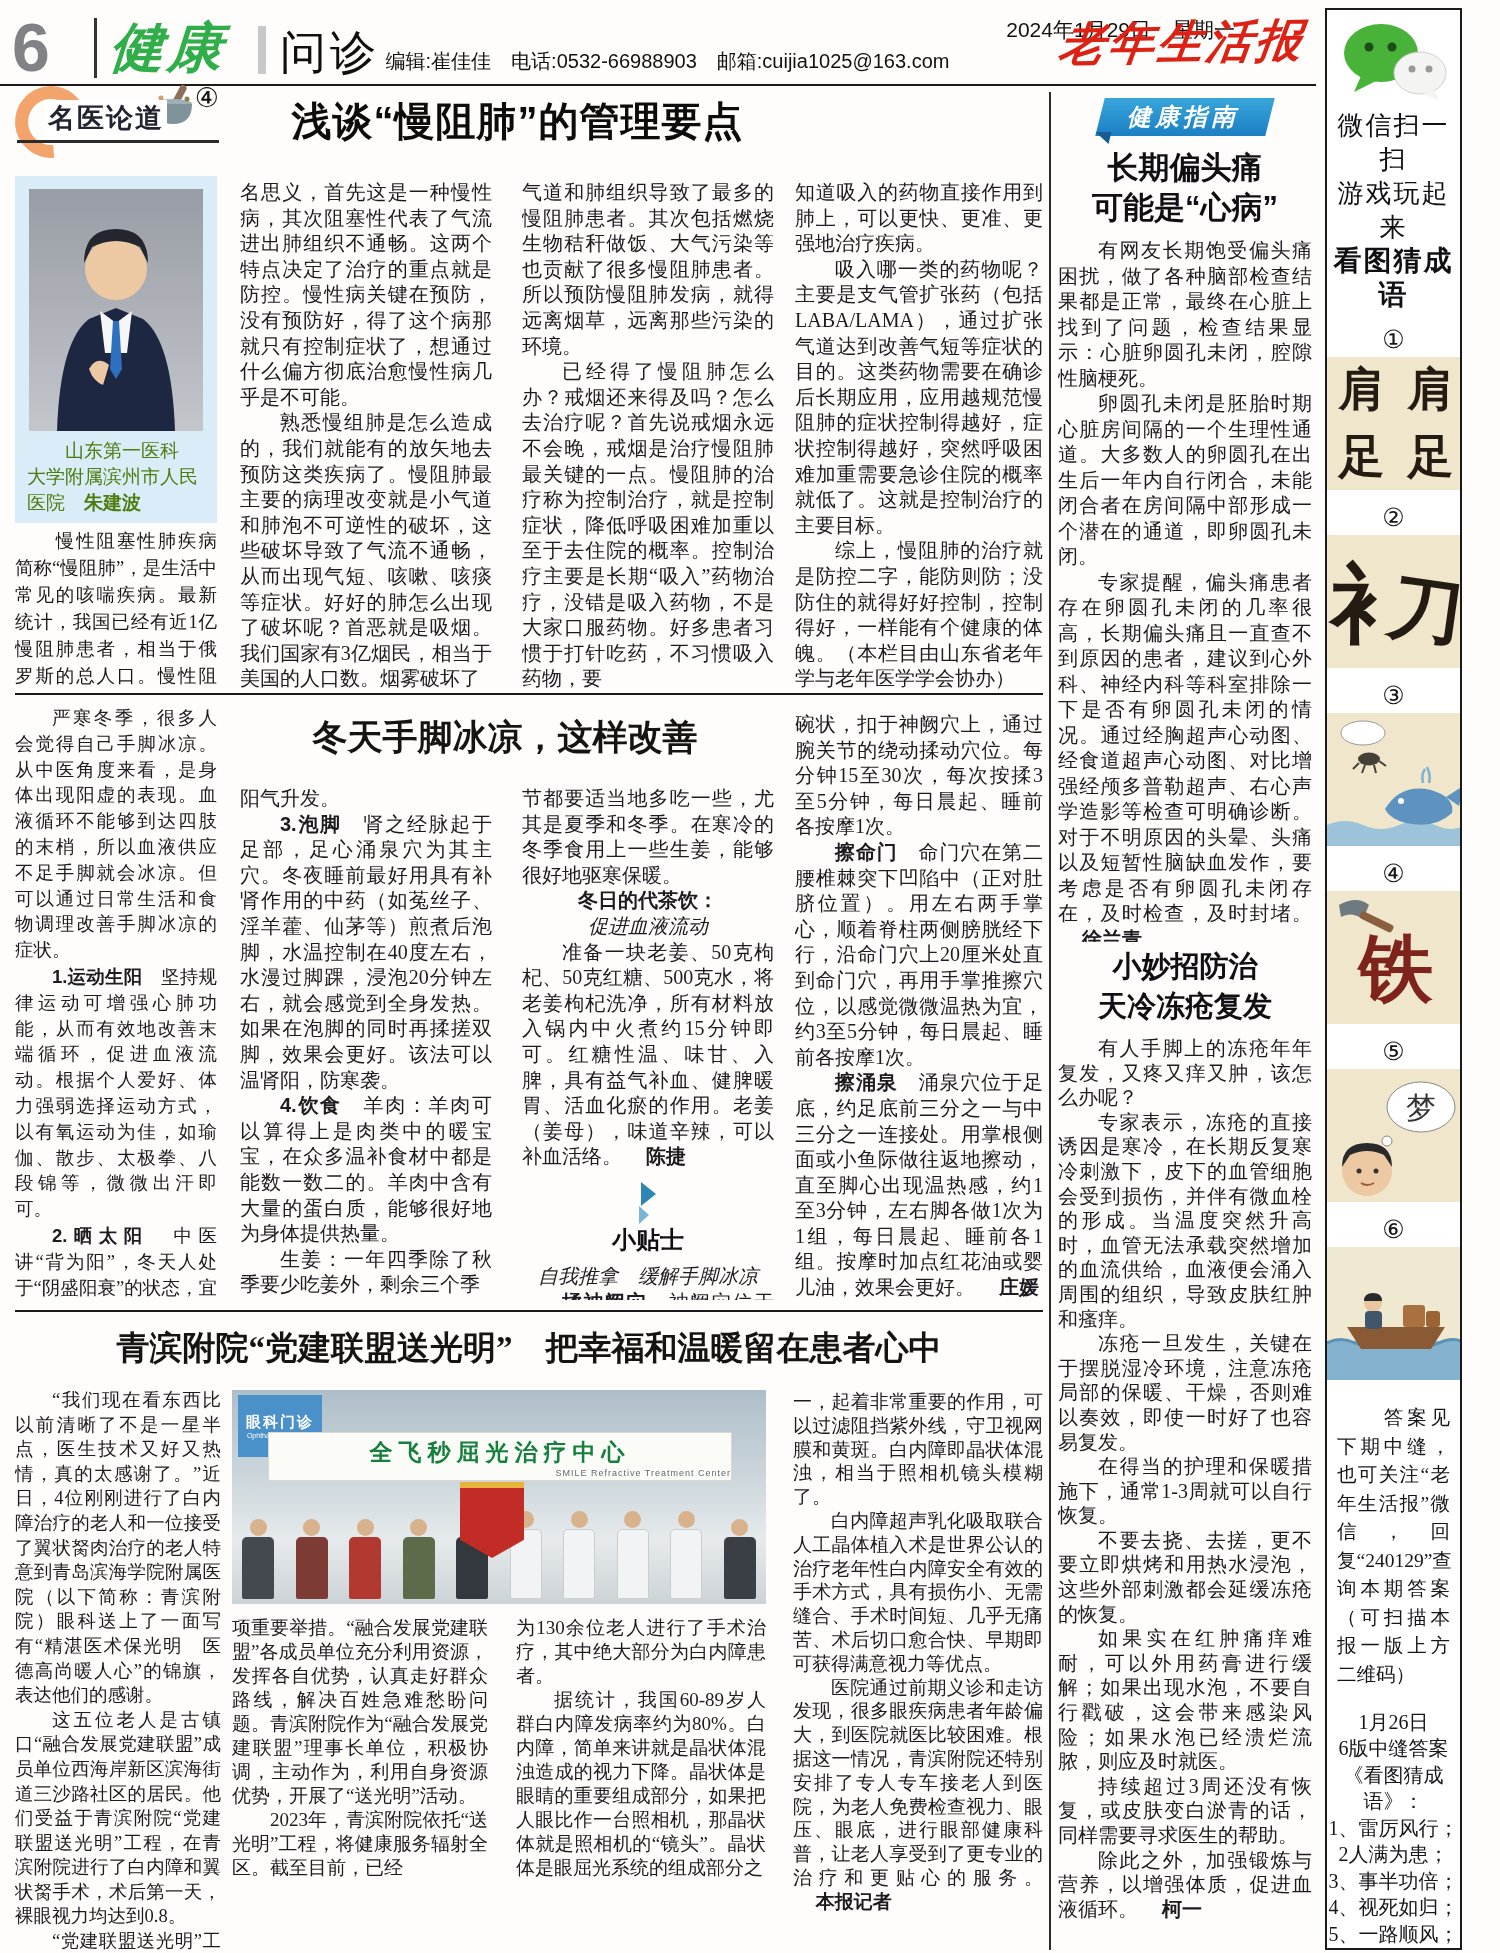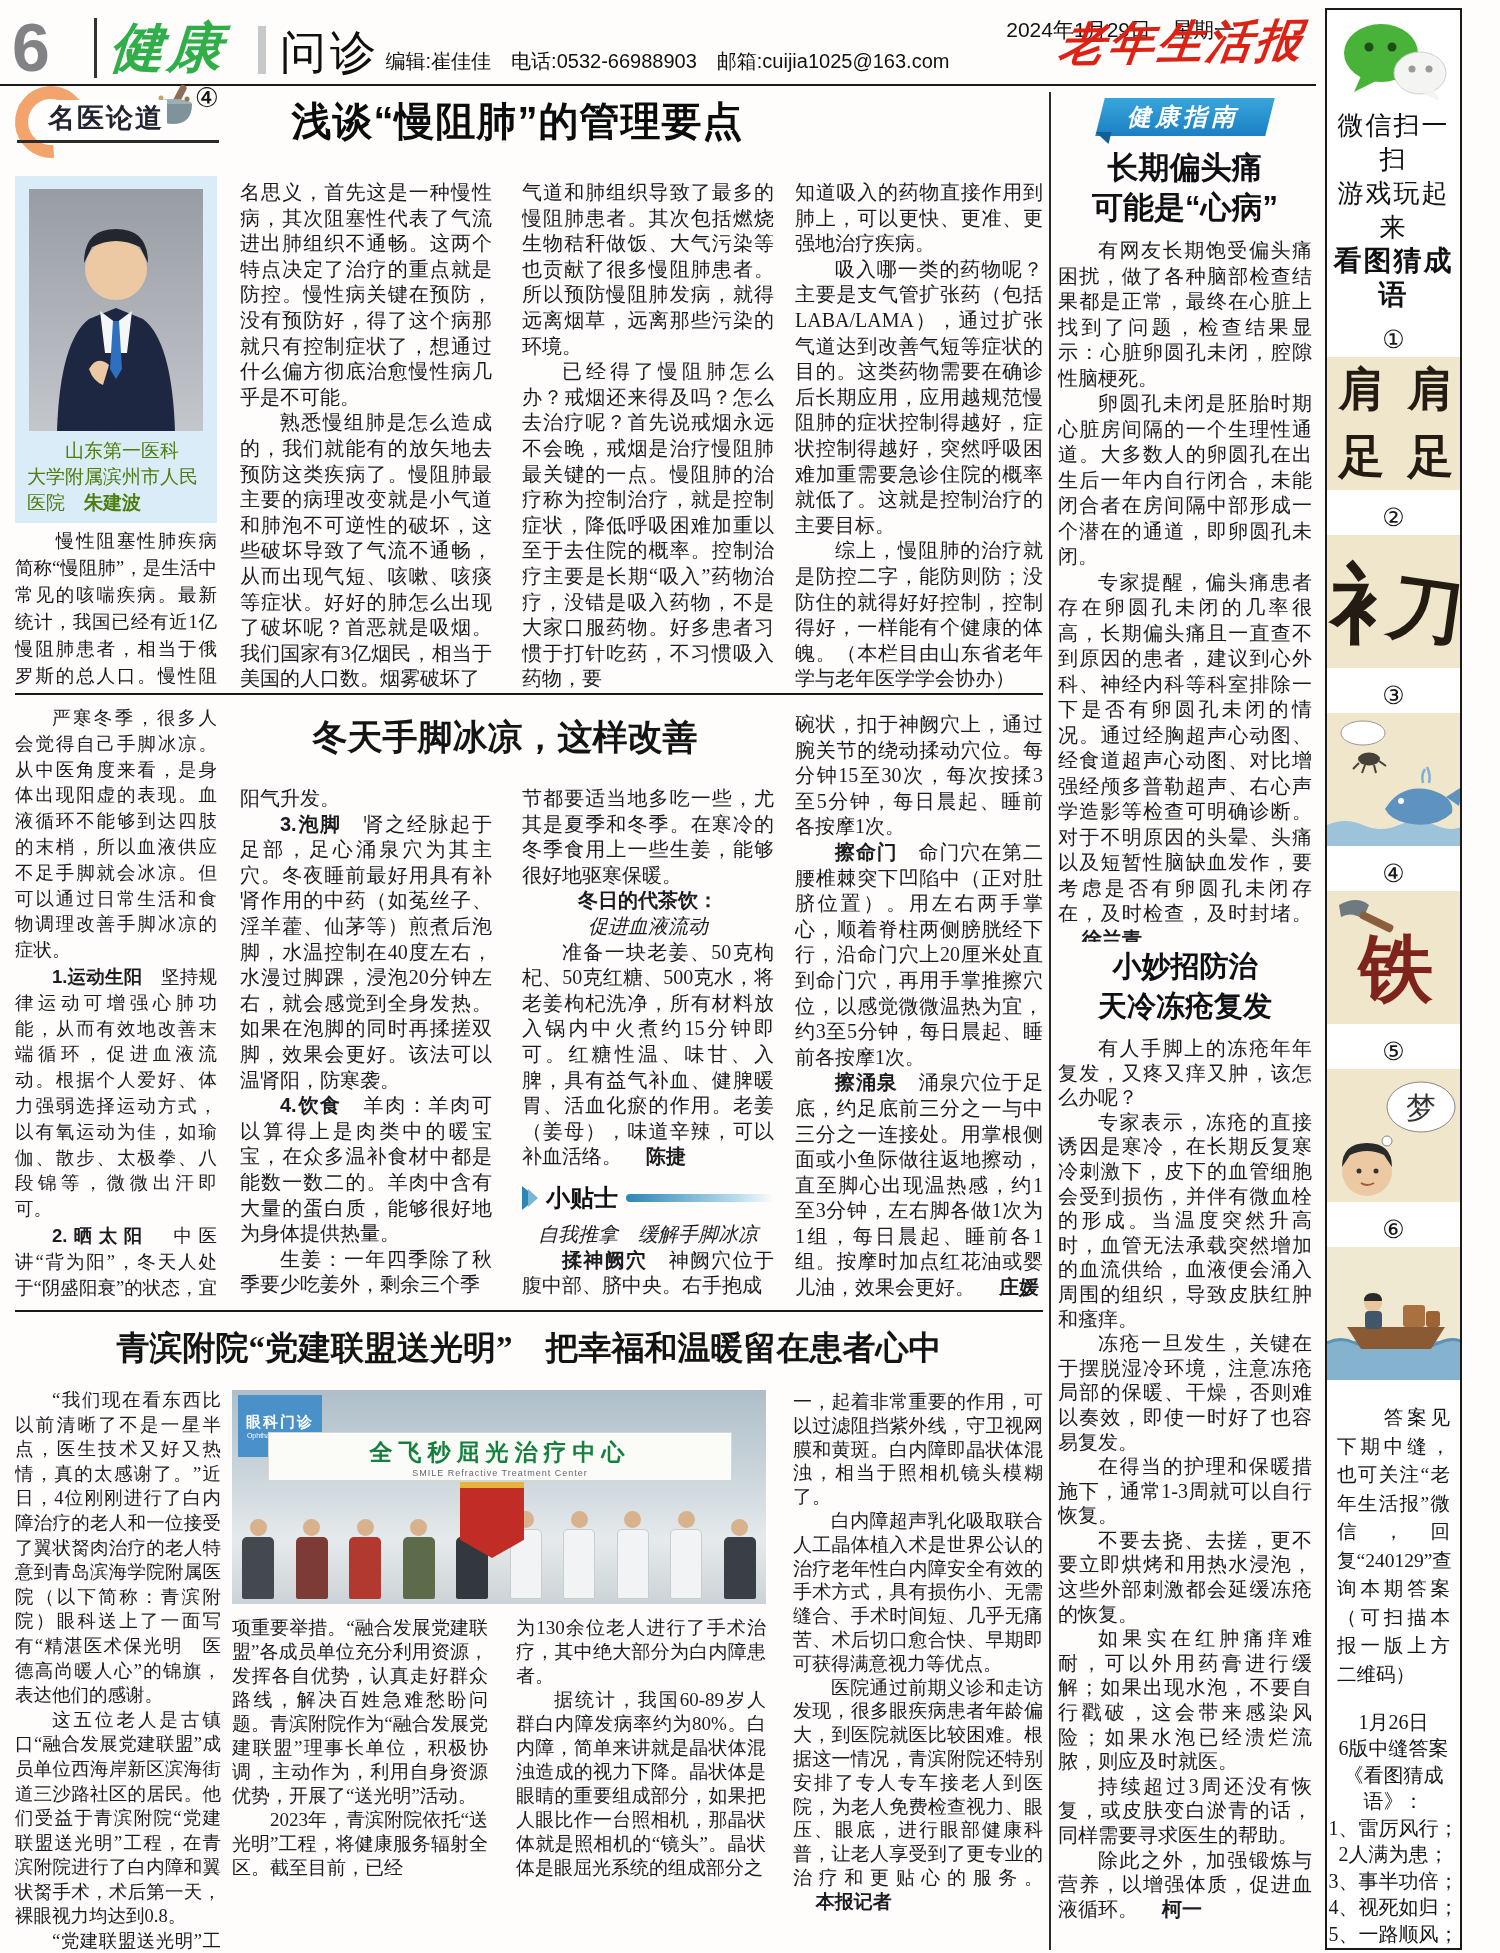--- a/index.html
+++ b/index.html
@@ -68,36 +68,36 @@
   .guide-badge{position:absolute;left:1100px;top:98px;width:170px;height:38px;
                background:linear-gradient(180deg,#38a6da,#1b7fc4);transform:skewX(-14deg);
                display:flex;align-items:center;justify-content:center;color:#fff;
                font:700 24px "Liberation Sans",sans-serif;letter-spacing:4px;}
   .guide-fold{position:absolute;left:1094px;top:132px;width:0;height:0;
               border-top:12px solid #145e92;border-left:16px solid transparent;transform:skewX(-14deg);}
   .rc-title{position:absolute;left:1058px;width:254px;text-align:center;
             font:700 31px "Liberation Sans",sans-serif;line-height:40px;color:#101014;}
   #rc-title1{top:148px;} #rc-title2{top:946px;font-size:29px;}
   
-  .tips-badge{display:flex;align-items:center;margin:12px 0 8px;}
+  .tips-badge{display:flex;align-items:center;margin:12px 0 8px;flex-direction:column;}
   .tips-arrow1{width:0;height:0;border-left:15px solid #2e86b5;border-top:12px solid transparent;border-bottom:12px solid transparent;}
   .tips-arrow2{width:0;height:0;border-left:10px solid #79b6d6;border-top:9px solid transparent;border-bottom:9px solid transparent;margin-left:-9px;}
   .tips-text{font:700 24px "Liberation Sans",sans-serif;margin:0 8px 0 8px;color:#101014;}
   .tips-line{flex:1;height:8px;border-radius:4px;background:linear-gradient(to right,#2e86b5,#b9dcee 75%,rgba(255,255,255,0));}
   
   .bphoto{position:absolute;left:232px;top:1390px;width:534px;height:214px;overflow:hidden;
           background:linear-gradient(180deg,#aebec9 0%,#cfd9de 45%,#e6eaec 70%,#ccd3d6 100%);}
   .bp-sign{position:absolute;left:6px;top:5px;background:#4a90c9;color:#fff;padding:18px 8px;
            font-family:"Liberation Sans",sans-serif;text-align:center;}
   .bp-sign .cn{font-size:15px;font-weight:700;letter-spacing:2px;}
   .bp-sign .en{font-size:7px;}
   .bp-banner{position:absolute;left:36px;top:42px;width:462px;height:47px;background:#fbfbf7;
              border:1px solid #d8d8d0;text-align:center;}
   .bp-banner .cn{font:700 23px "Liberation Sans",sans-serif;color:#15803d;letter-spacing:6px;margin-top:4px;}
-  .bp-banner .en{font:9px "Liberation Sans",sans-serif;color:#667;letter-spacing:1px;}
+  .bp-banner .en{font:9px "Liberation Sans",sans-serif;color:#667;letter-spacing:1px;text-align:right;}
   .bp-people{position:absolute;left:8px;bottom:5px;width:518px;height:100px;display:flex;
              justify-content:space-between;align-items:flex-end;}
   .person{width:36px;display:flex;flex-direction:column;align-items:center;}
   .p-head{width:17px;height:17px;border-radius:50%;background:#d8b28c;}
   .p-body{width:32px;height:62px;border-radius:5px 5px 2px 2px;margin-top:1px;}
   .coat{background:#f1f3f4;border:1px solid #c9cdd0;box-sizing:border-box;height:70px;}
   .bp-flag{position:absolute;left:228px;top:92px;width:64px;height:76px;background:#c22c26;
            border-top:6px solid #e8b33a;box-sizing:border-box;
            clip-path:polygon(0 0,100% 0,100% 76%,50% 100%,0 76%);}
   

